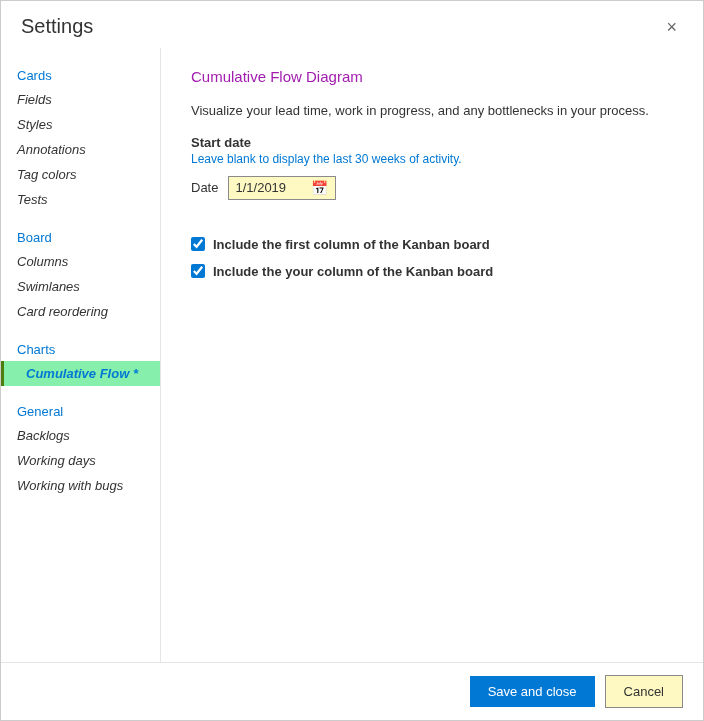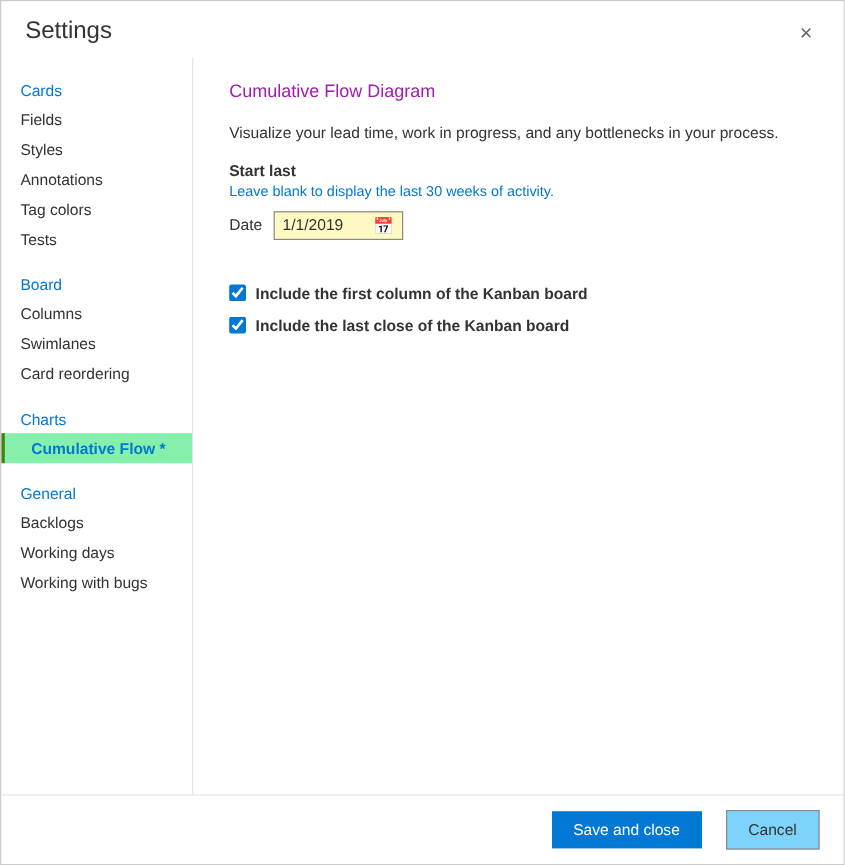--- a/index.html
+++ b/index.html
@@ -66,20 +66,21 @@
       display: block;
       padding: 5px 16px;
       font-size: 13px;
       color: #333;
       cursor: pointer;
       text-decoration: none;
       background: none;
       border: none;
       width: 100%;
       text-align: left;
+      font-style: italic;
     }
     .sidebar-item.active {
       background: #86efac;
       color: #0078d4;
       font-weight: 600;
       border-left: 3px solid #4d7c0f;
       padding-left: 22px;
     }
     .sidebar-section-gap {
       margin-top: 8px;
@@ -159,33 +160,33 @@
       font-size: 13px;
       font-weight: 700;
       color: #333;
     }
     .dialog-footer {
       display: flex;
       justify-content: flex-end;
       align-items: center;
       padding: 12px 20px;
       border-top: 1px solid #e5e5e5;
-      gap: 20px;
+      gap: 10px;
     }
     .btn-primary {
       background: #0078d4;
       color: #fff;
       border: none;
       padding: 8px 18px;
       font-size: 13px;
       cursor: pointer;
       font-family: inherit;
     }
     .btn-secondary {
-      background: #7dd3fc;
+      background: #fef9c3;
       color: #333;
       border: 1px solid #8a8a8a;
       padding: 8px 18px;
       font-size: 13px;
       cursor: pointer;
       font-family: inherit;
     }
   </style>
 </head>
 <body>
@@ -221,39 +222,39 @@
       <button class="sidebar-item">Working with bugs</button>
     </nav>
 
     <div class="main-content">
       <div class="content-title">Cumulative Flow Diagram</div>
 
       <p class="description-text">
         <span>Visualize your lead time, work in progress, and any bottlenecks in your process.</span>
       </p>
 
-      <div class="section-label">Start last</div>
+      <div class="section-label">Start date</div>
       <div class="section-hint">Leave blank to display the last 30 weeks of activity.</div>
 
       <div class="date-row">
         <span class="date-label">Date</span>
         <div class="date-input-wrap">
           <input class="date-input" type="text" value="1/1/2019" style="">
           <span class="calendar-icon">📅</span>
         </div>
       </div>
 
       <div class="checkbox-row">
         <input type="checkbox" id="chk1" checked="" style="">
         <label class="checkbox-label" for="chk1">Include the first column of the Kanban board</label>
       </div>
 
       <div class="checkbox-row">
         <input type="checkbox" id="chk2" checked="" style="">
-        <label class="checkbox-label" for="chk2">Include the last close of the Kanban board</label>
+        <label class="checkbox-label" for="chk2">Include the your column of the Kanban board</label>
       </div>
     </div>
   </div>
 
   <div class="dialog-footer">
     <button class="btn-primary">Save and close</button>
     <button class="btn-secondary">Cancel</button>
   </div>
 </div>
 

